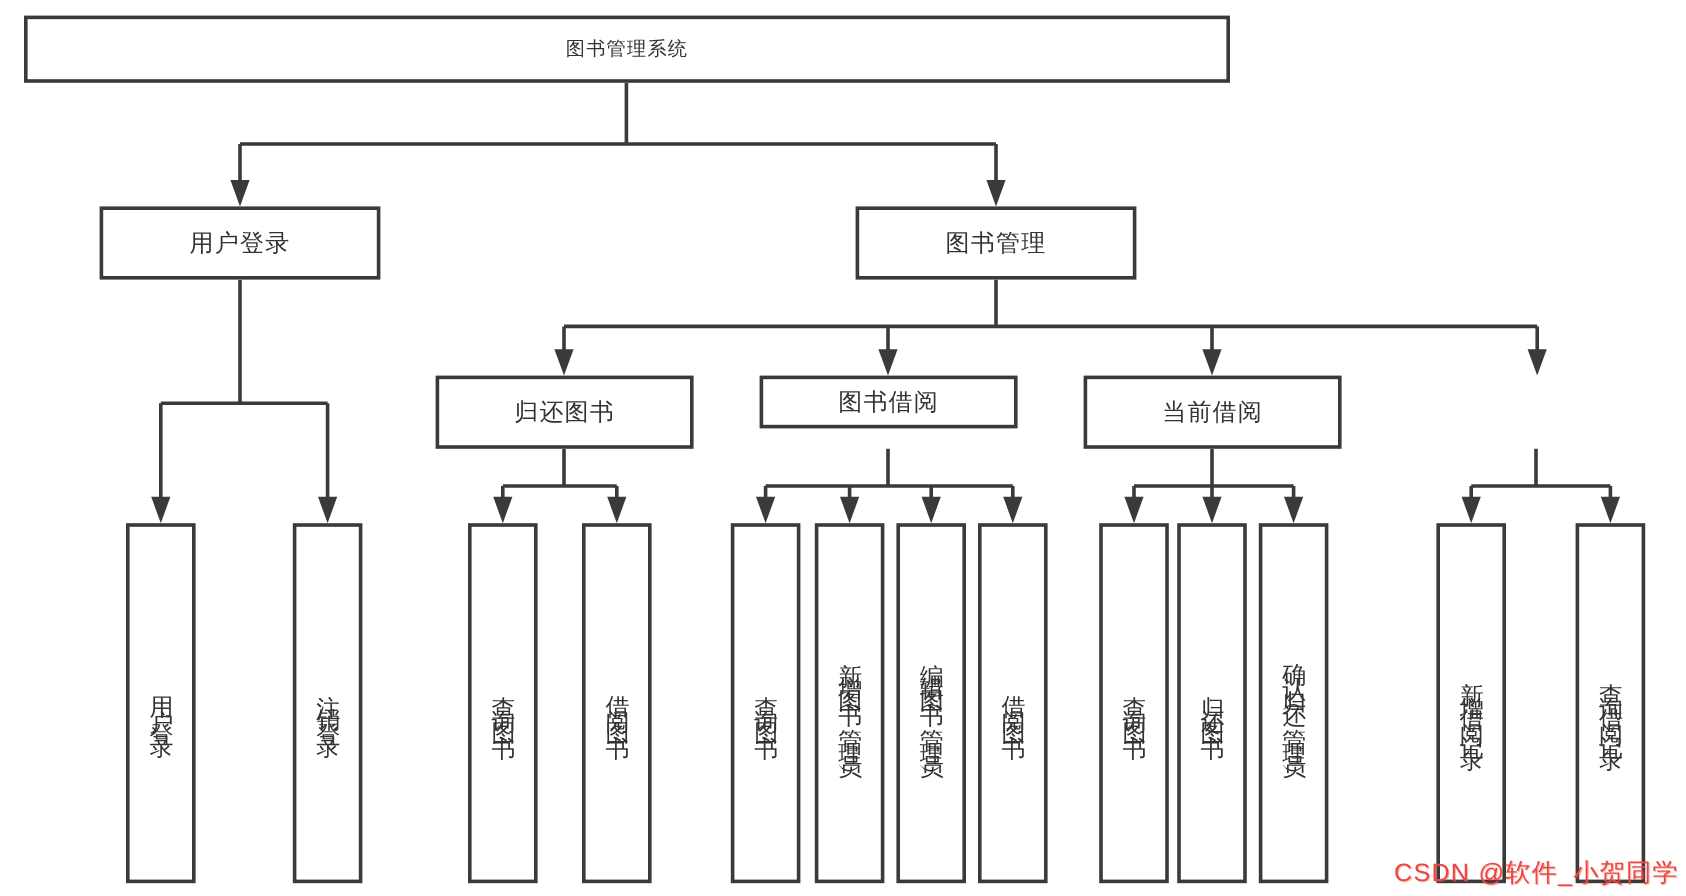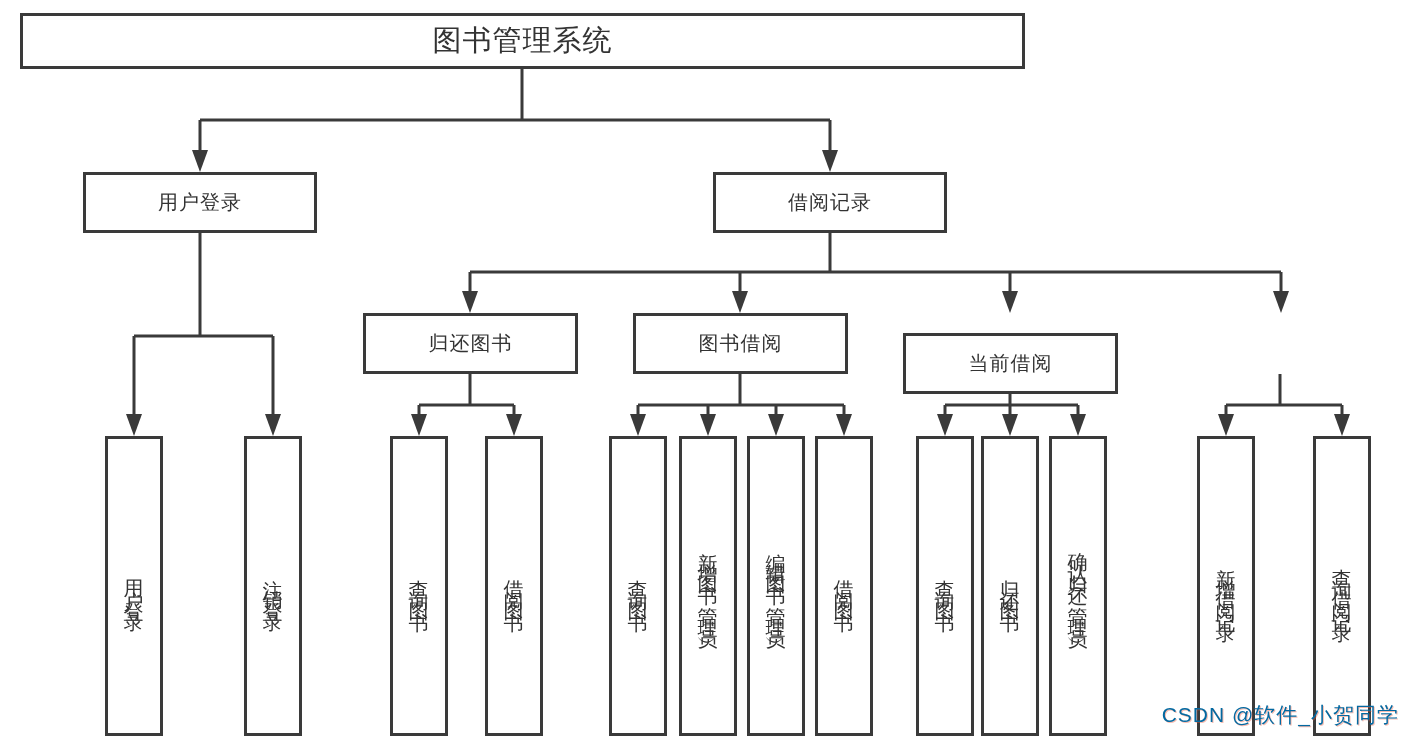--- a/index.html
+++ b/index.html
@@ -31,40 +31,40 @@
     display: flex;
     align-items: center;
     justify-content: center;
   }
   .hnode {
     font-size: 20px;
     letter-spacing: 1px;
     white-space: nowrap;
   }
   .rootnode {
-    font-size: 29px;
+    font-size: 16px;
   }
   .vnode {
     width: 58px;
     height: 300px;
     top: 436px;
     display: block;
     writing-mode: vertical-rl;
     text-orientation: mixed;
     text-align: center;
     line-height: 52px;
     font-size: 20px;
     letter-spacing: 11px;
   }
   .watermark {
     position: absolute;
     right: 6px;
-    bottom: 18px;
+    bottom: 6px;
     font-size: 21px;
-    color: #0369a1;
+    color: #ef4444;
     letter-spacing: 1px;
     text-shadow: 1px 1px 0 rgba(235, 90, 60, 0.40);
     white-space: nowrap;
   }
 </style>
 </head>
 <body>
 
 <div class="stage">
 
@@ -108,25 +108,25 @@
       <polygon points="1070,414 1086,414 1078,436"></polygon>
 
       <polygon points="1218,414 1234,414 1226,436"></polygon>
       <polygon points="1334,414 1350,414 1342,436"></polygon>
     </g>
   </svg>
 
   <div class="node hnode rootnode" style="left:20px; top:13px; width:1005px; height:56px;">图书管理系统</div>
 
   <div class="node hnode" style="left:83px; top:172px; width:234px; height:61px;">用户登录</div>
-  <div class="node hnode" style="left:713px; top:172px; width:234px; height:61px;">借阅记录</div>
+  <div class="node hnode" style="left:713px; top:172px; width:234px; height:61px;">图书管理</div>
 
   <div class="node hnode" style="left:363px; top:313px; width:215px; height:61px;">归还图书</div>
-  <div class="node hnode" style="left:633px; top:313px; width:215px; height:61px;">图书借阅</div>
-  <div class="node hnode" style="left:903px; top:313px; width:215px; height:61px;margin-top:20px;">当前借阅</div>
+  <div class="node hnode" style="left:633px; top:313px; width:215px; height:44px;">图书借阅</div>
+  <div class="node hnode" style="left:903px; top:313px; width:215px; height:61px;">当前借阅</div>
 
   <div class="node vnode" style="left:105px;">用户登录</div>
   <div class="node vnode" style="left:244px;">注销登录</div>
 
   <div class="node vnode" style="left:390px;">查询图书</div>
   <div class="node vnode" style="left:485px;">借阅图书</div>
 
   <div class="node vnode" style="left:609px;">查询图书</div>
   <div class="node vnode" style="left:679px;">新增图书（管理员）</div>
   <div class="node vnode" style="left:747px;">编辑图书（管理员）</div>

